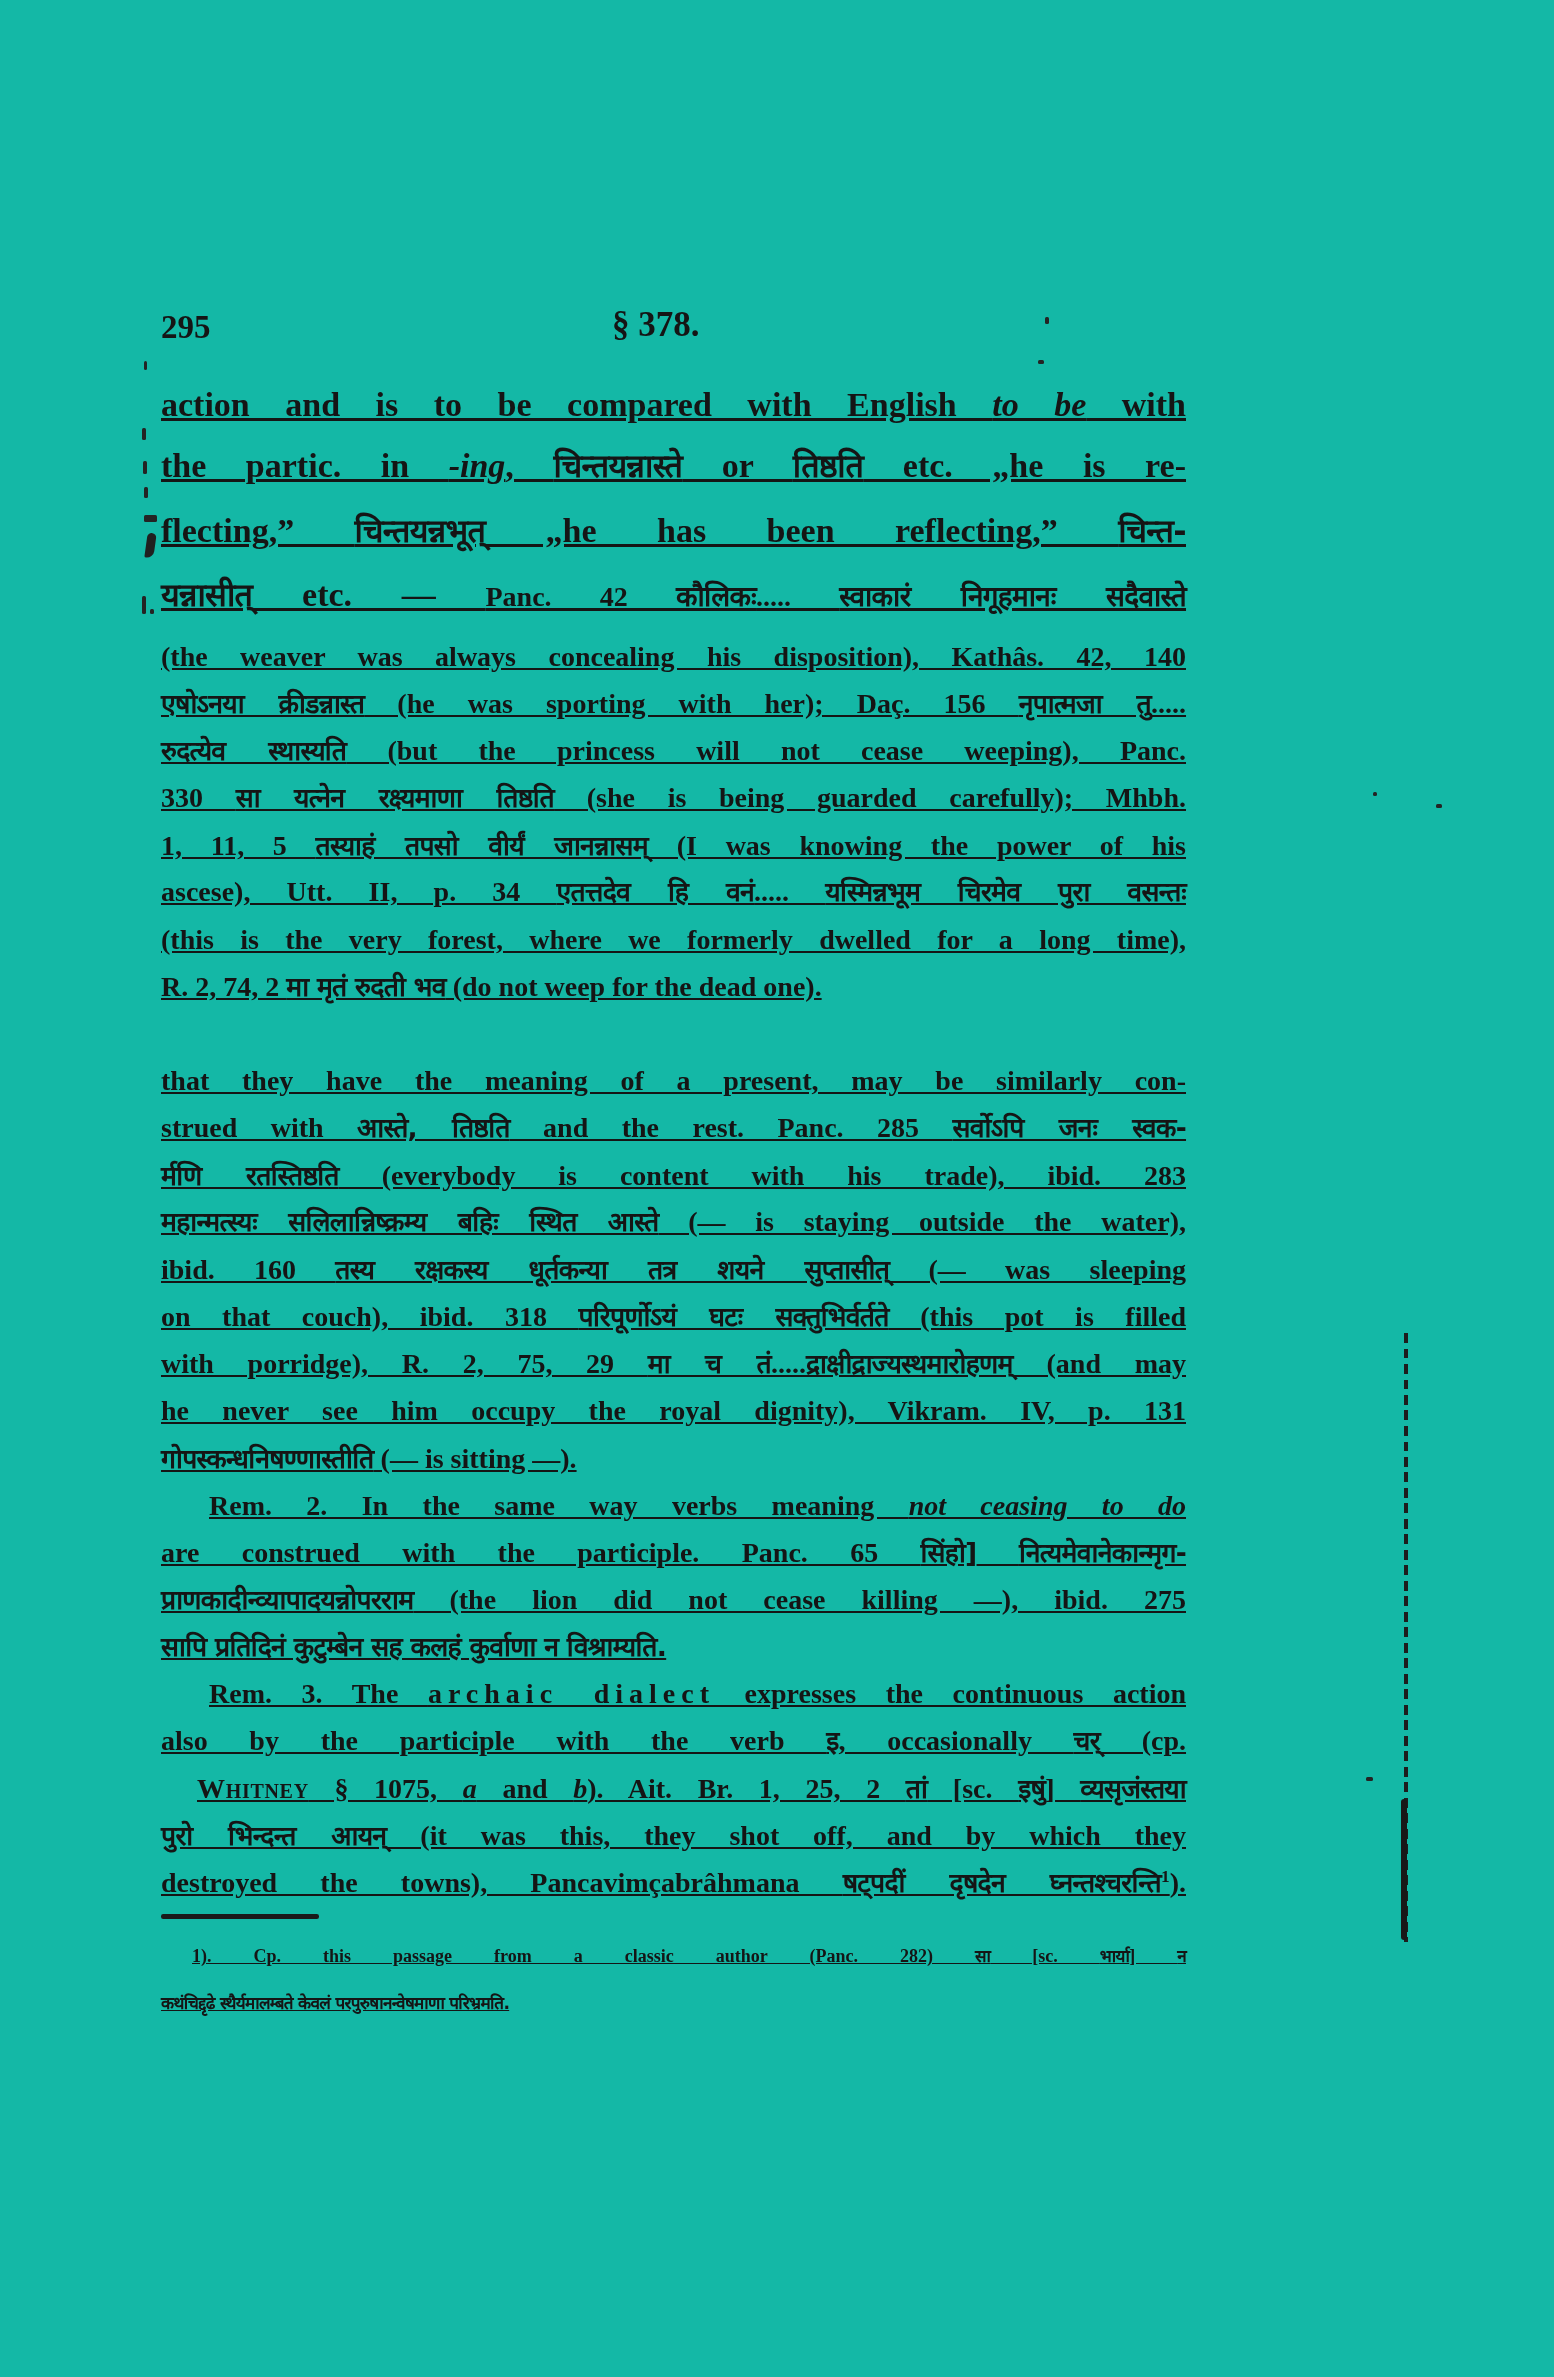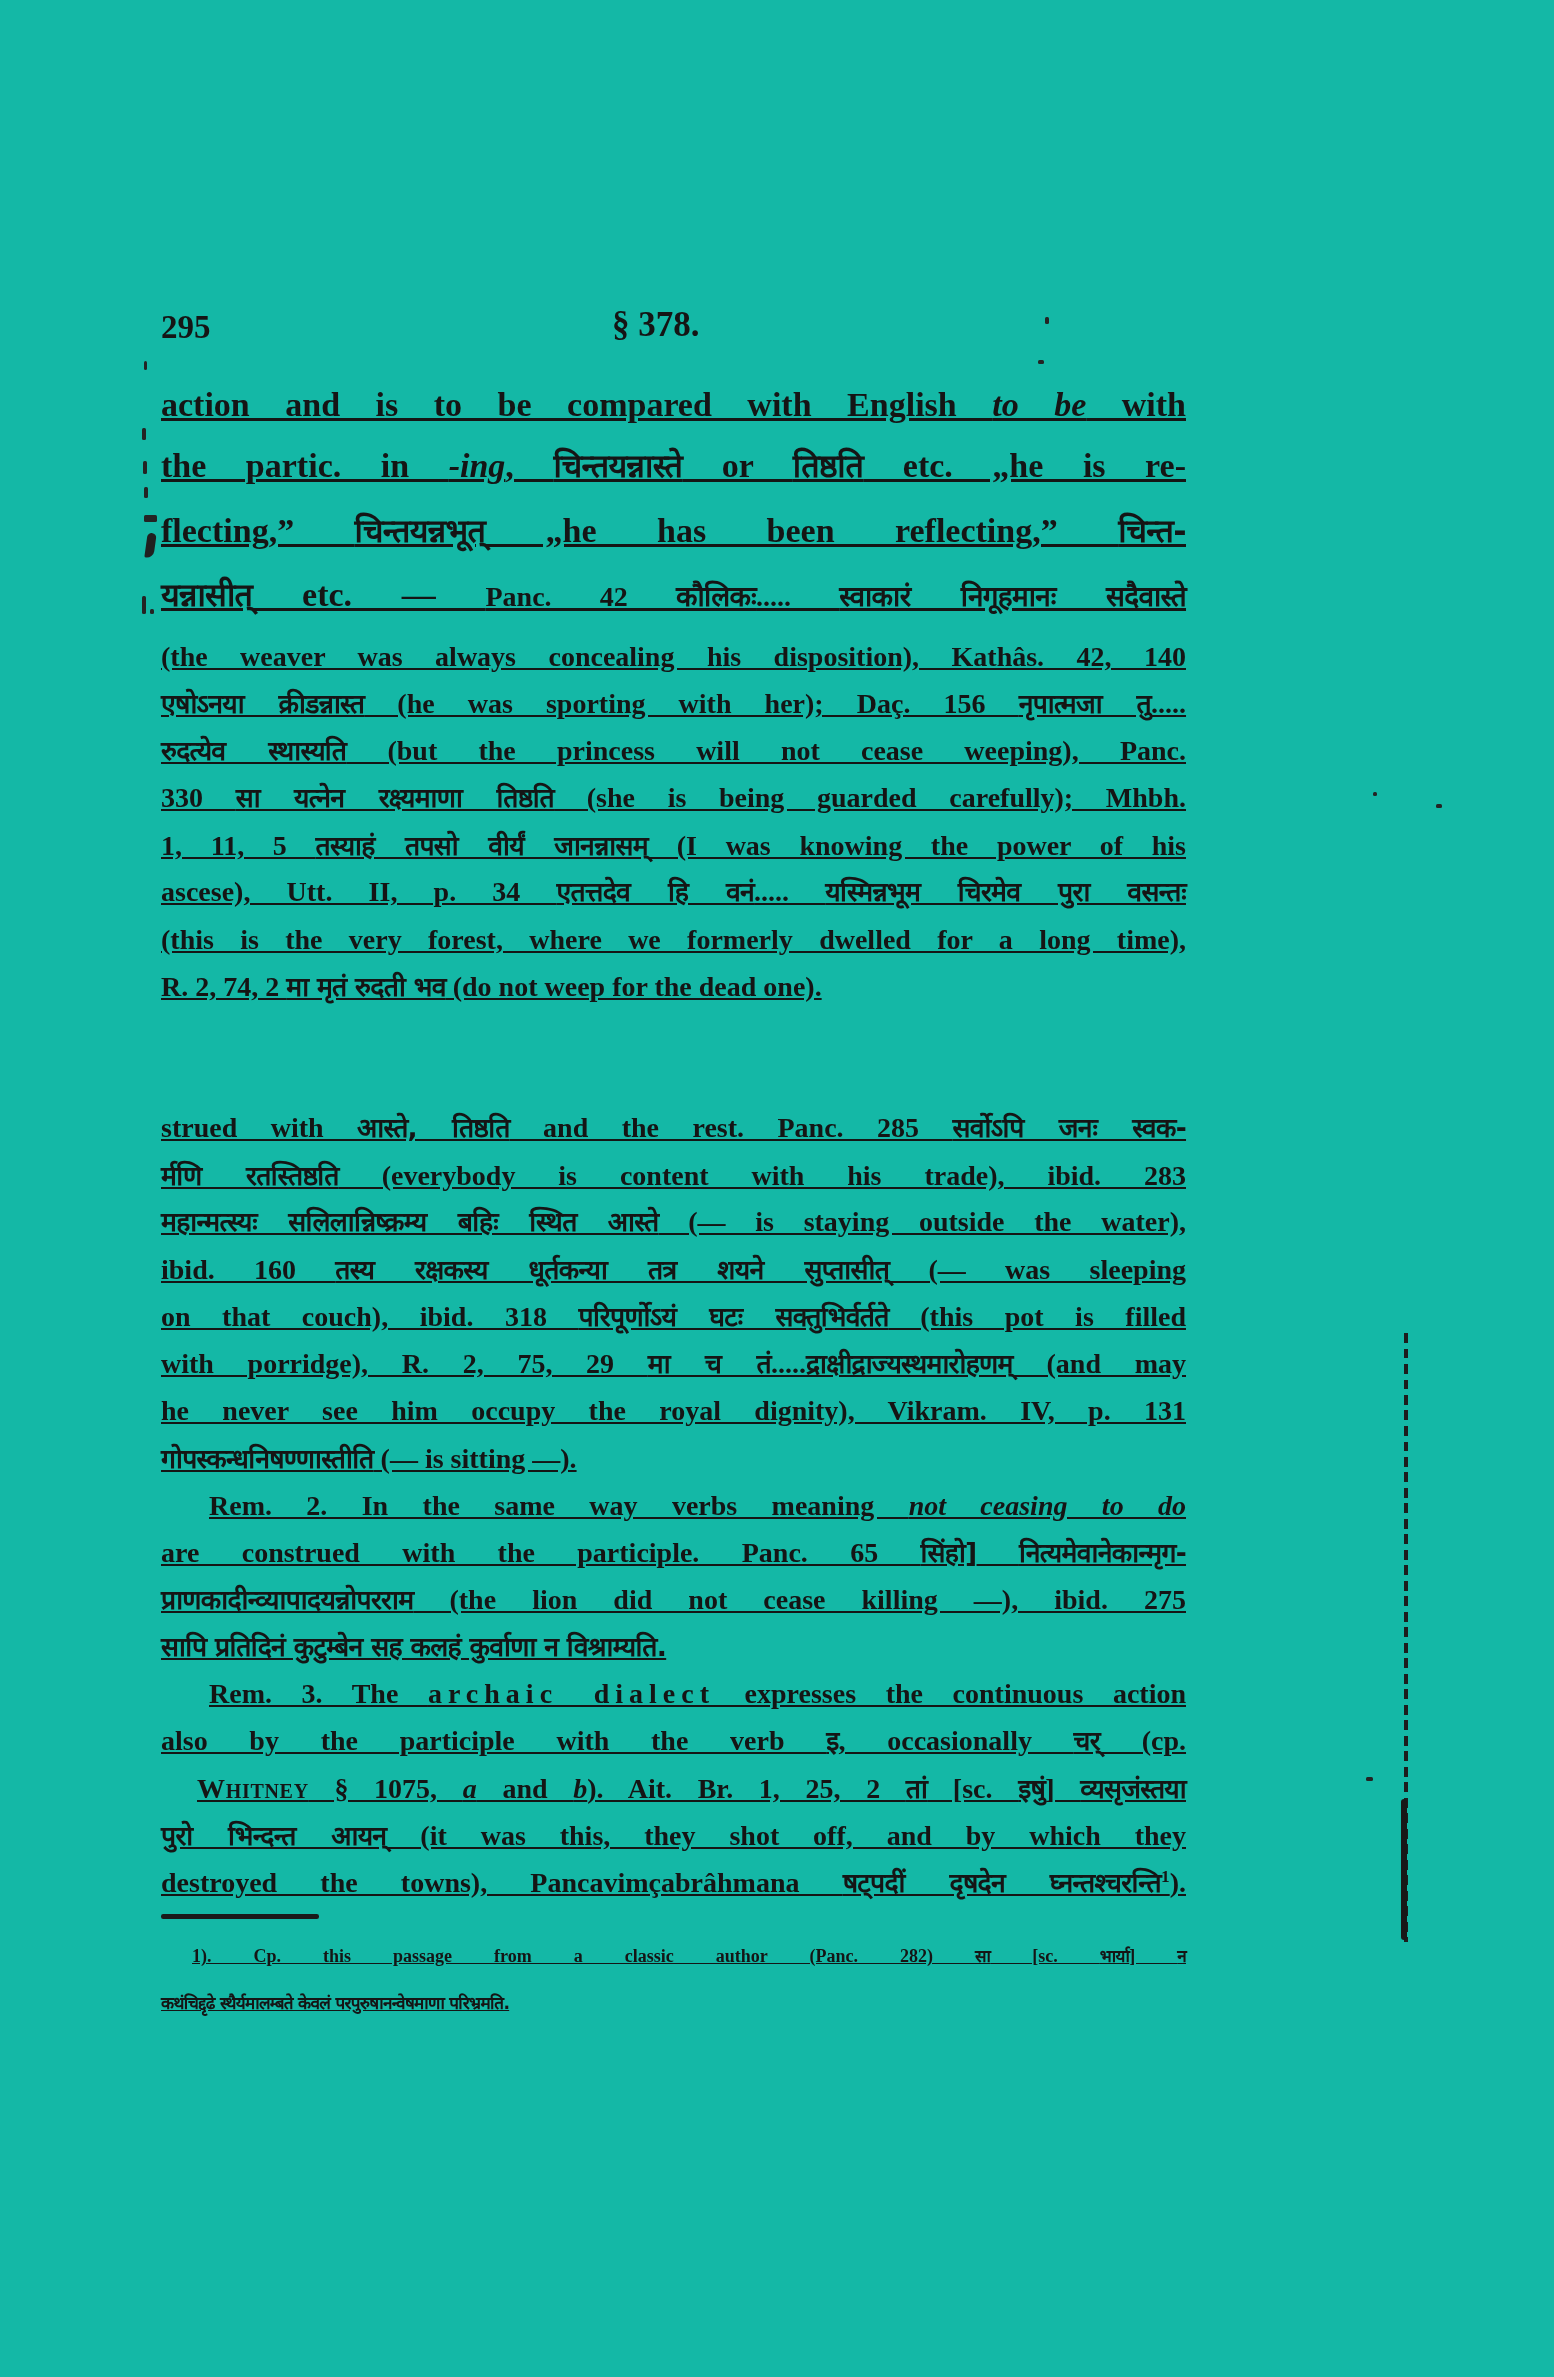--- a/index.html
+++ b/index.html
@@ -65,20 +65,23 @@
     <span>1, 11, 5 </span><span class="dv">तस्याहं तपसो वीर्यं जानन्नासम्</span><span> (I was knowing the power of his</span>
   </div>
   <div class="line sml j" style="top:875px">
     <span>ascese), Utt. II, p. 34 </span><span class="dv">एतत्तदेव हि वनं</span><span>..... </span><span class="dv">यस्मिन्नभूम चिरमेव पुरा वसन्तः</span>
   </div>
   <div class="line sml j" style="top:923px">
     <span>(this is the very forest, where we formerly dwelled for a long time),</span>
   </div>
   <div class="line sml" style="top:970px">
     <span>R. 2, 74, 2 </span><span class="dv">मा मृतं रुदती भव</span><span> (do not weep for the dead one).</span>
+  </div>
+  <div class="line sml j" style="top:1064px">
+    <span>that they have the meaning of a present, may be similarly con-</span>
   </div>
   <div class="line sml j" style="top:1111px">
     <span>strued with </span><span class="dv">आस्ते, तिष्ठति</span><span> and the rest. Panc. 285 </span><span class="dv">सर्वोऽपि जनः स्वक-</span>
   </div>
   <div class="line sml j" style="top:1159px">
     <span class="dv">र्मणि रतस्तिष्ठति</span><span> (everybody is content with his trade), ibid. 283</span>
   </div>
   <div class="line sml j" style="top:1205px">
     <span class="dv">महान्मत्स्यः सलिलान्निष्क्रम्य बहिः स्थित आस्ते</span><span> (— is staying outside the water),</span>
   </div>

